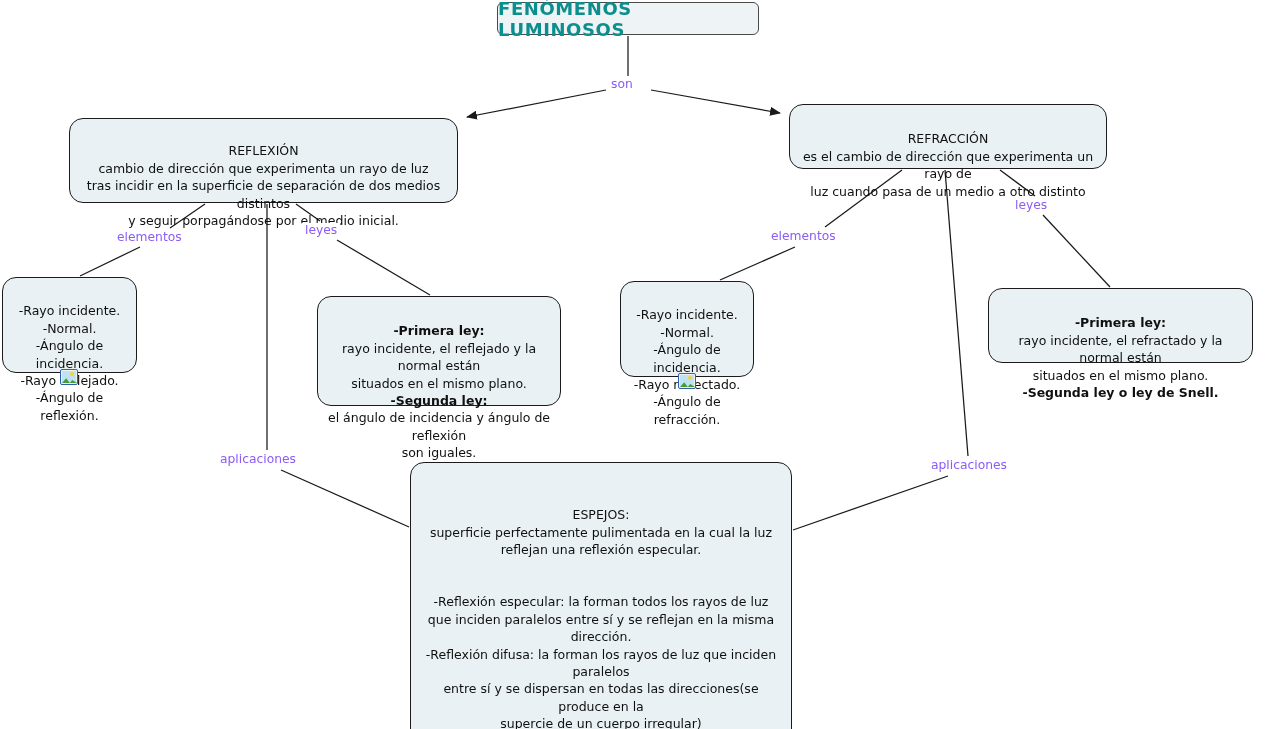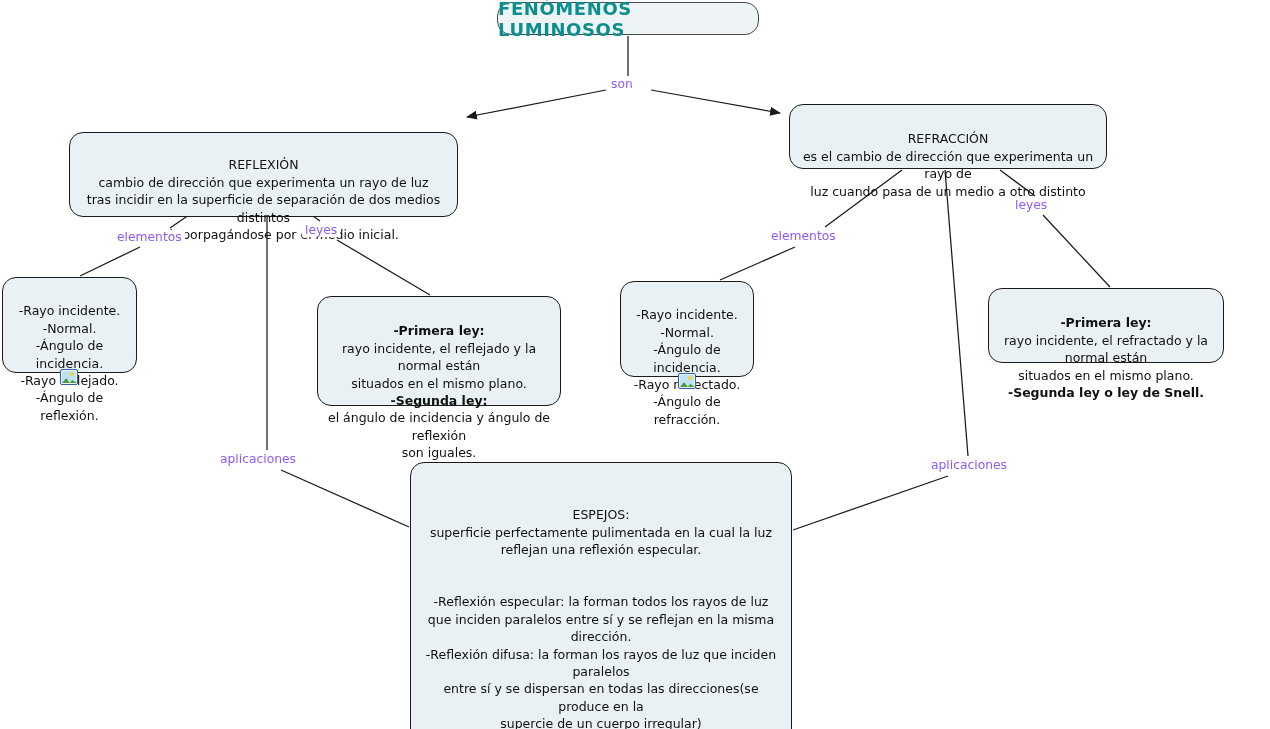--- a/index.html
+++ b/index.html
@@ -28,21 +28,21 @@
   }
   .node .ttl{display:block;}
   .node b{font-weight:bold;}
 
   #title-node{
     position:absolute;
     left:497px;top:2px;width:262px;height:33px;
     box-sizing:border-box;
     background:#eef4f6;
     border:1.5px solid #4a4a4a;
-    border-radius:14px;
+    border-radius:6px;
     color:#0d8e8e;
     font-weight:bold;
     font-size:18px;
     letter-spacing:.6px;
     display:flex;align-items:center;justify-content:center;
     font-family:"DejaVu Sans","Liberation Sans",sans-serif;
   }
 
   .link-label{
     position:absolute;
@@ -62,26 +62,26 @@
     background:#f2f2ef;
     border-radius:2px;
     overflow:hidden;
   }
   .img-badge .sky{position:absolute;left:1px;top:1px;right:1px;bottom:1px;background:#bfe2f3;}
   .img-badge .sun{position:absolute;left:9px;top:2px;width:4px;height:4px;border-radius:50%;background:#f4d23c;}
   .img-badge .hill{position:absolute;left:1px;bottom:1px;width:15px;height:6px;background:#4a9a36;
       clip-path:polygon(0% 100%,28% 22%,52% 100%,68% 48%,100% 100%);}
 
   
-  #n-reflexion   {left:69px; top:118px; width:389px; height:85px;  margin-top:14px;}
+  #n-reflexion   {left:69px; top:118px; width:389px; height:85px;  }
   #n-refraccion  {left:789px;top:104px; width:318px; height:65px;  padding-top:8px;}
   #n-refl-elem   {left:2px;  top:277px; width:135px; height:96px;  padding-top:7px;}
   #n-refl-leyes  {left:317px;top:296px; width:244px; height:110px; padding-top:8px;}
   #n-refr-elem   {left:620px;top:281px; width:134px; height:96px;  padding-top:7px;}
-  #n-refr-leyes  {left:988px;top:288px; width:236px; height:75px;  padding-top:8px;}
+  #n-refr-leyes  {left:988px;top:288px; width:265px; height:75px;  padding-top:8px;}
   #n-espejos     {left:410px;top:462px; width:382px; height:326px; padding-top:26px;}
 
   #badge-refl{left:60px;top:369px;}
   #badge-refr{left:678px;top:373px;}
 
   
   #lbl-son        {left:608px;top:77px;}
   #lbl-refl-elem  {left:114px;top:230px;}
   #lbl-refl-leyes {left:302px;top:223px;}
   #lbl-refl-apl   {left:217px;top:452px;}

